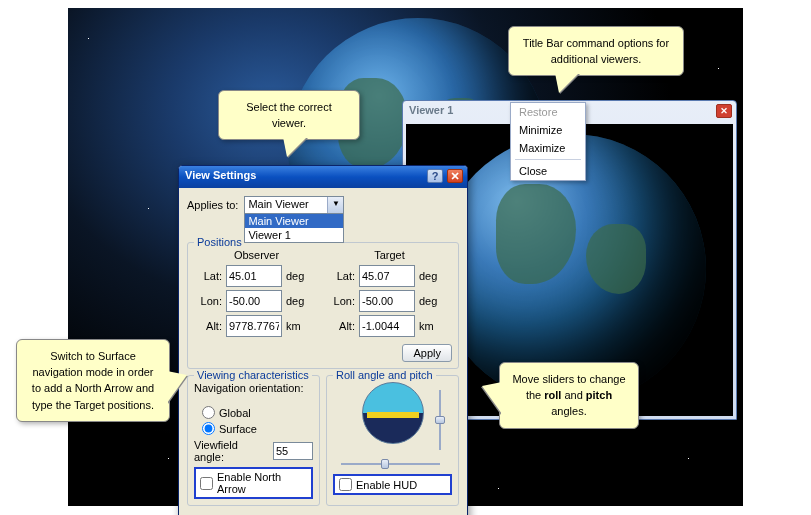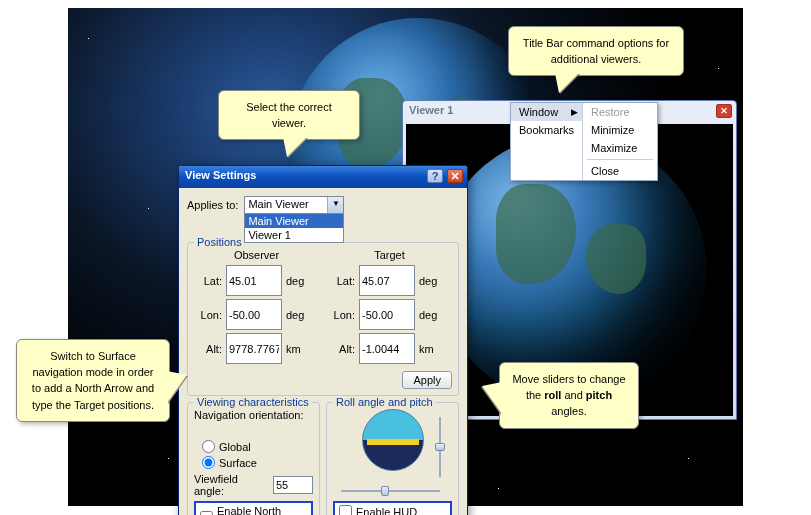--- a/index.html
+++ b/index.html
@@ -35,21 +35,21 @@
 .combo-list { position: absolute; left: 0; top: 17px; width: 100px; border: 1px solid #7a8a9a; background: #fff; z-index: 60; }
 .combo-opt { padding: 1px 3px; cursor: pointer; }
 .combo-opt.sel { background: #316ac5; color: #fff; }
 .fieldset { border: 1px solid #c0c8d0; border-radius: 3px; padding: 6px; margin-bottom: 6px; position: relative; }
 .fieldset > .legend { position: absolute; top: -7px; left: 6px; background: #ece9d8; padding: 0 3px; color: #0a3a9a; }
 .pos-cols { display: flex; gap: 8px; }
 .pos-col { flex: 1; }
 .pos-col-h { text-align: center; margin-bottom: 4px; }
 .pos-row { display: flex; align-items: center; margin-bottom: 3px; }
 .pos-row .lbl { width: 28px; text-align: right; margin-right: 4px; }
-.pos-row input { width: 56px; height: 31px; border: 1px solid #7a8a9a; padding: 0 2px; }
+.pos-row input { width: 56px; height: 22px; border: 1px solid #7a8a9a; padding: 0 2px; }
 .pos-row .unit { margin-left: 4px; width: 22px; }
 .btn { background: linear-gradient(180deg,#fff,#e0e4e8); border: 1px solid #8a9aaa; border-radius: 3px; padding: 2px 10px; cursor: pointer; }
 .two-col { display: flex; gap: 6px; }
 .two-col > .fieldset { flex: 1; }
 .radio-row { display: flex; align-items: center; margin-bottom: 3px; margin-left: 8px; }
 .radio-row input { margin-right: 4px; }
 .check-row { display: flex; align-items: center; border: 2px solid #2040d0; padding: 2px 4px; background: #fff; }
 .check-row input { margin-right: 4px; }
 .attitude { width: 62px; height: 62px; border-radius: 50%; border: 1px solid #5a7a9a; background: linear-gradient(180deg, #4ac0e0 0%, #4ac0e0 50%, #1a2a5a 50%, #1a2a5a 100%); position: relative; margin: 0 auto; }
 .attitude .horizon { position: absolute; left: 4px; right: 4px; top: 48%; height: 6px; background: #f0d020; }
@@ -95,24 +95,20 @@
   <div class="viewer1-body">
     <div class="earth2" style="left:30px;top:10px;">
       <div class="continent" style="left:60px;top:50px;width:80px;height:100px;border-radius:40% 50% 60% 40%;"></div>
       <div class="continent" style="left:150px;top:90px;width:60px;height:70px;border-radius:50% 40% 50% 60%;"></div>
     </div>
   </div>
 </div>
 
 <div class="ctx-menu">
   <div class="ctx-row">
-    <div class="ctx-col1">
-      <div class="ctx-item hl"><span>Window</span><span class="arrow">▶</span></div>
-      <div class="ctx-item"><span>Bookmarks</span></div>
-    </div>
     <div class="ctx-col2">
       <div class="ctx-item disabled">Restore</div>
       <div class="ctx-item">Minimize</div>
       <div class="ctx-item">Maximize</div>
       <div class="ctx-sep"></div>
       <div class="ctx-item">Close</div>
     </div>
   </div>
 </div>
 
@@ -173,21 +169,21 @@
               <span class="unit">km</span>
             </div>
         </div>
       </div>
       <div style="text-align:right;margin-top:4px;"><button class="btn">Apply</button></div>
     </div>
 
     <div class="two-col">
       <div class="fieldset">
         <div class="legend">Viewing characteristics</div>
-        <div style="margin-bottom:19px;">Navigation orientation:</div>
+        <div style="margin-bottom:12px;">Navigation orientation:</div>
         <div class="radio-row">
             <input type="radio" name="nav" style="">
             <span>Global</span>
           </div>
         <div class="radio-row">
             <input type="radio" name="nav" checked="" style="">
             <span>Surface</span>
           </div>
         <div class="row" style="margin-top:4px;">
             <label>Viewfield angle:</label>

